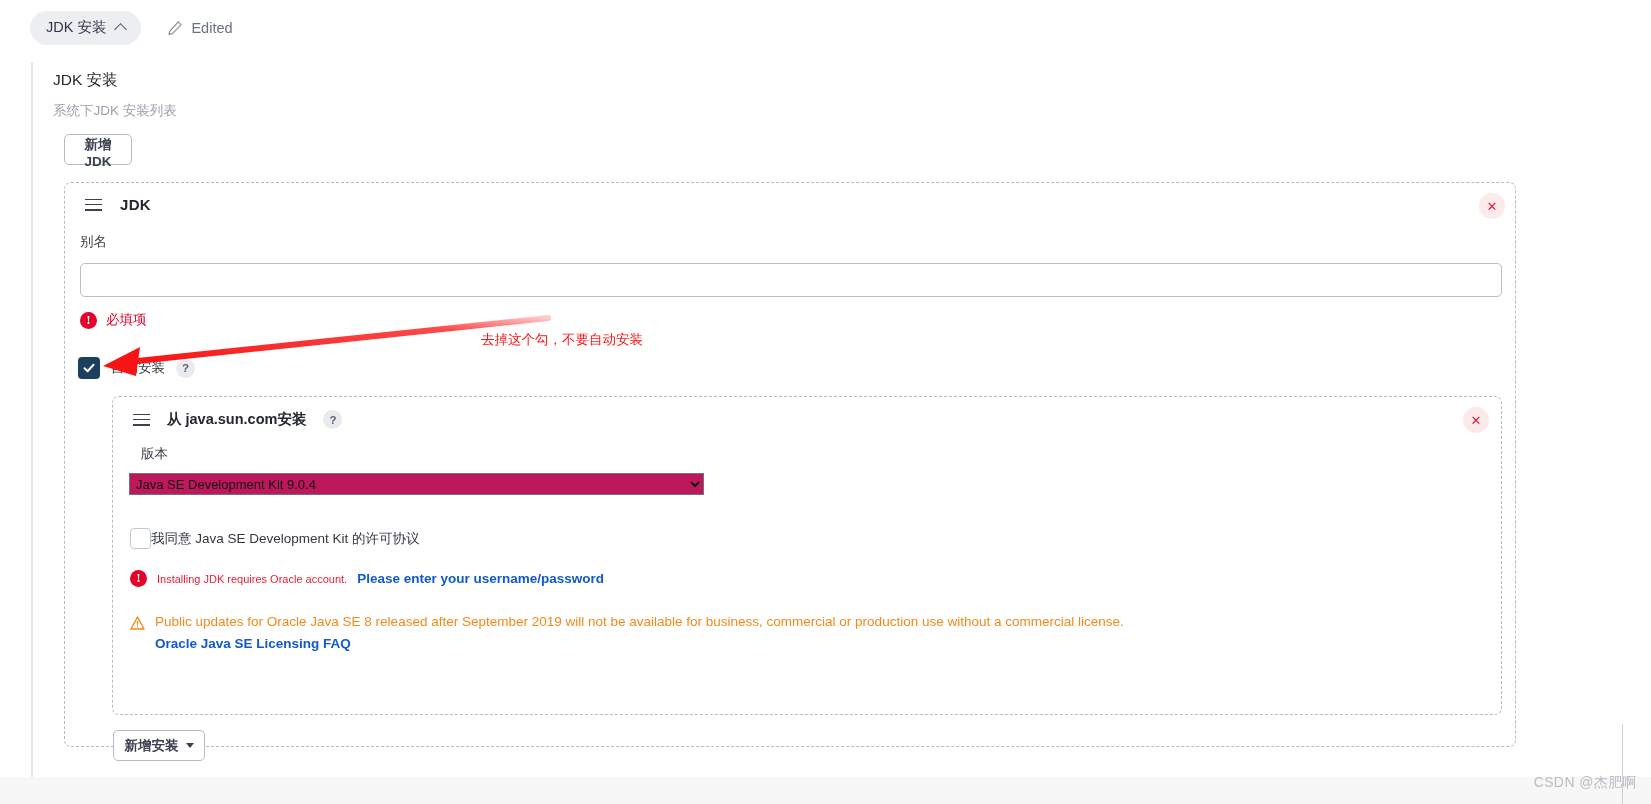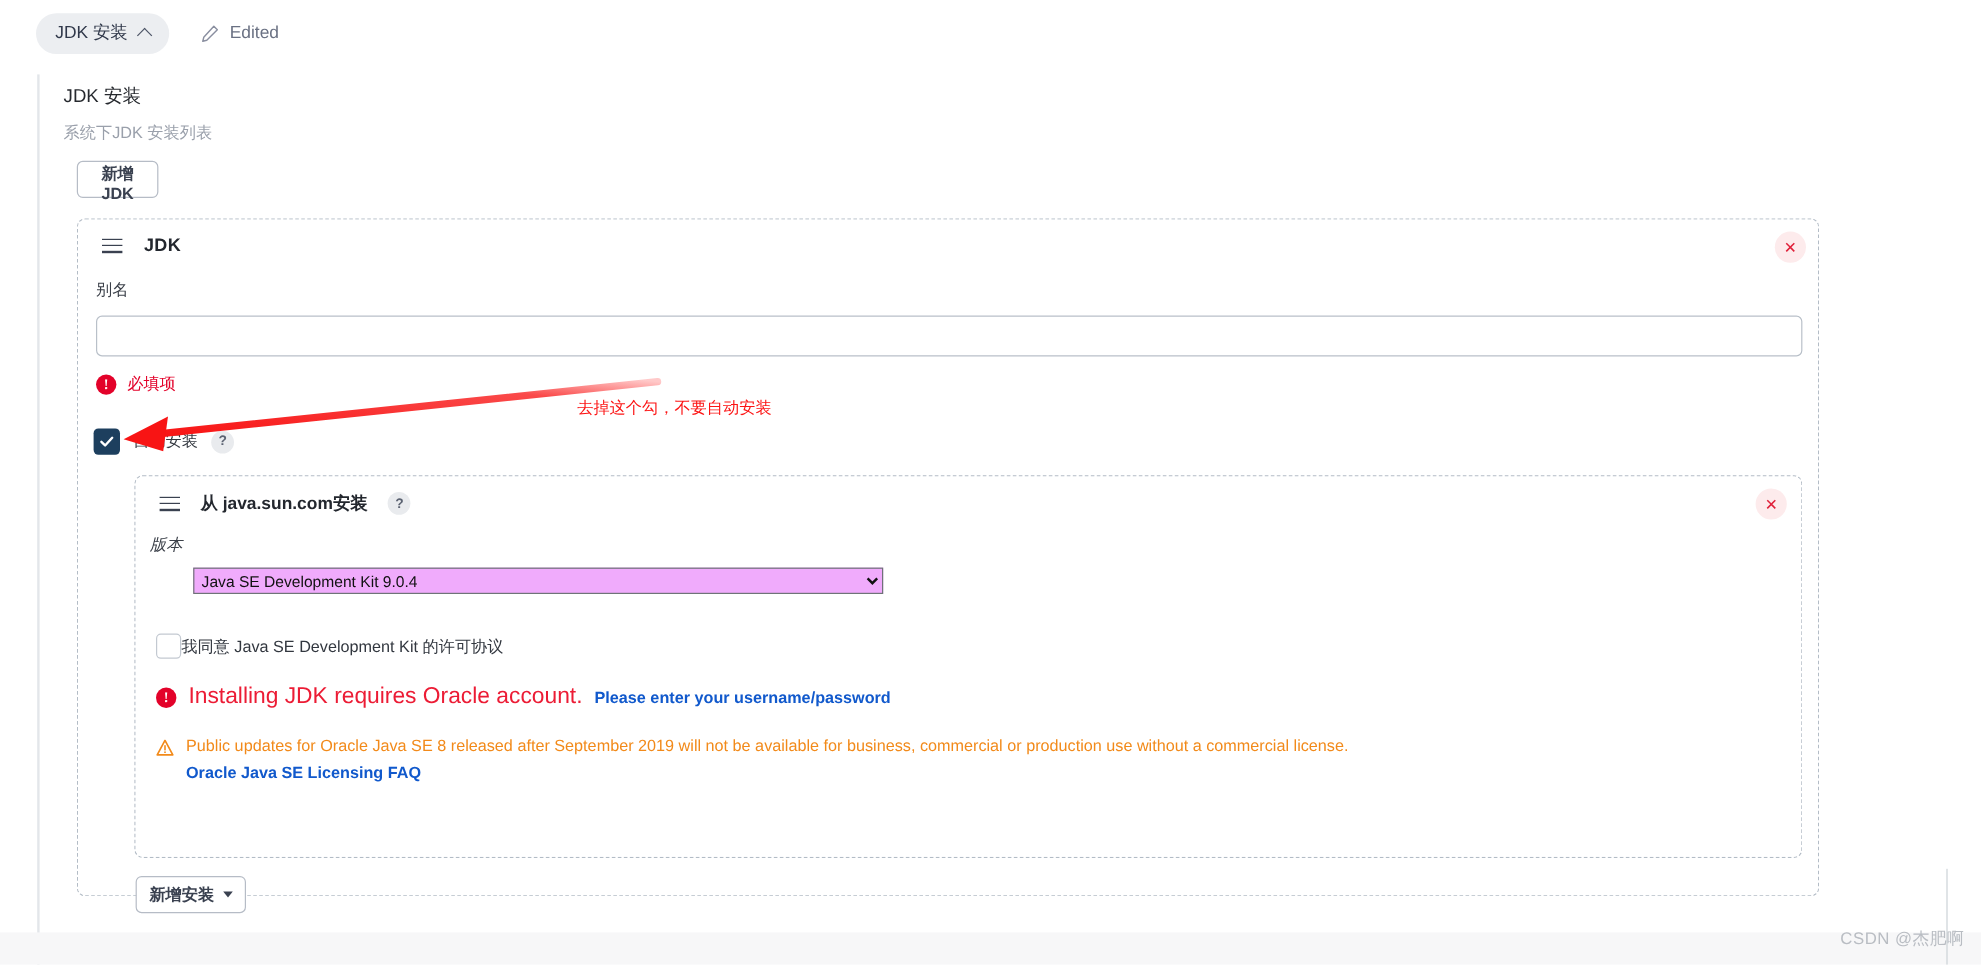--- a/index.html
+++ b/index.html
@@ -188,45 +188,44 @@
     border: 1.5px dashed #b3bcc6;
     border-radius: 7px;
     background: #fff;
   }
   .inner-head {
     position: absolute; left: 20px; top: 13px;
     display: flex; align-items: center; gap: 17px;
   }
   .inner-title { font-size: 14.5px; font-weight: bold; color: #23272e; }
 
-  .label-version { position: absolute; left: 12px; top: 48px; font-style: italic; }
+  .label-version { position: absolute; left: 28px; top: 48px; }
   .select-version {
     position: absolute; left: 16px; top: 76px;
     width: 575px; height: 22px;
     font-family: "Liberation Sans", "DejaVu Sans", sans-serif;
     font-size: 13px;
     border: 1px solid #6f7378;
     border-radius: 0;
-    background: #f0abfc;
+    background: #be185d;
     color: #111;
     padding: 0 2px;
-    margin-left: 32px;
   }
 
   .agree-row {
     position: absolute; left: 17px; top: 131px;
     display: flex; align-items: center; 
   }
   .agree-label { font-size: 13.5px; color: #32373f; }
 
   .oracle-err-row {
     position: absolute; left: 17px; top: 173px;
     display: flex; align-items: center; gap: 10px;
   }
-  .oracle-err-text { font-size: 19px; color: #ec1c35; }
+  .oracle-err-text { font-size: 11px; color: #ec1c35; }
   .oracle-err-link {
     font-size: 13.5px; color: #1159cc; font-weight: bold;
     text-decoration: none; cursor: pointer;
   }
 
   .warn-block {
     position: absolute; left: 17px; top: 217px;
     display: flex; gap: 10px;
   }
   .warn-icon { margin-top: 2px; }

